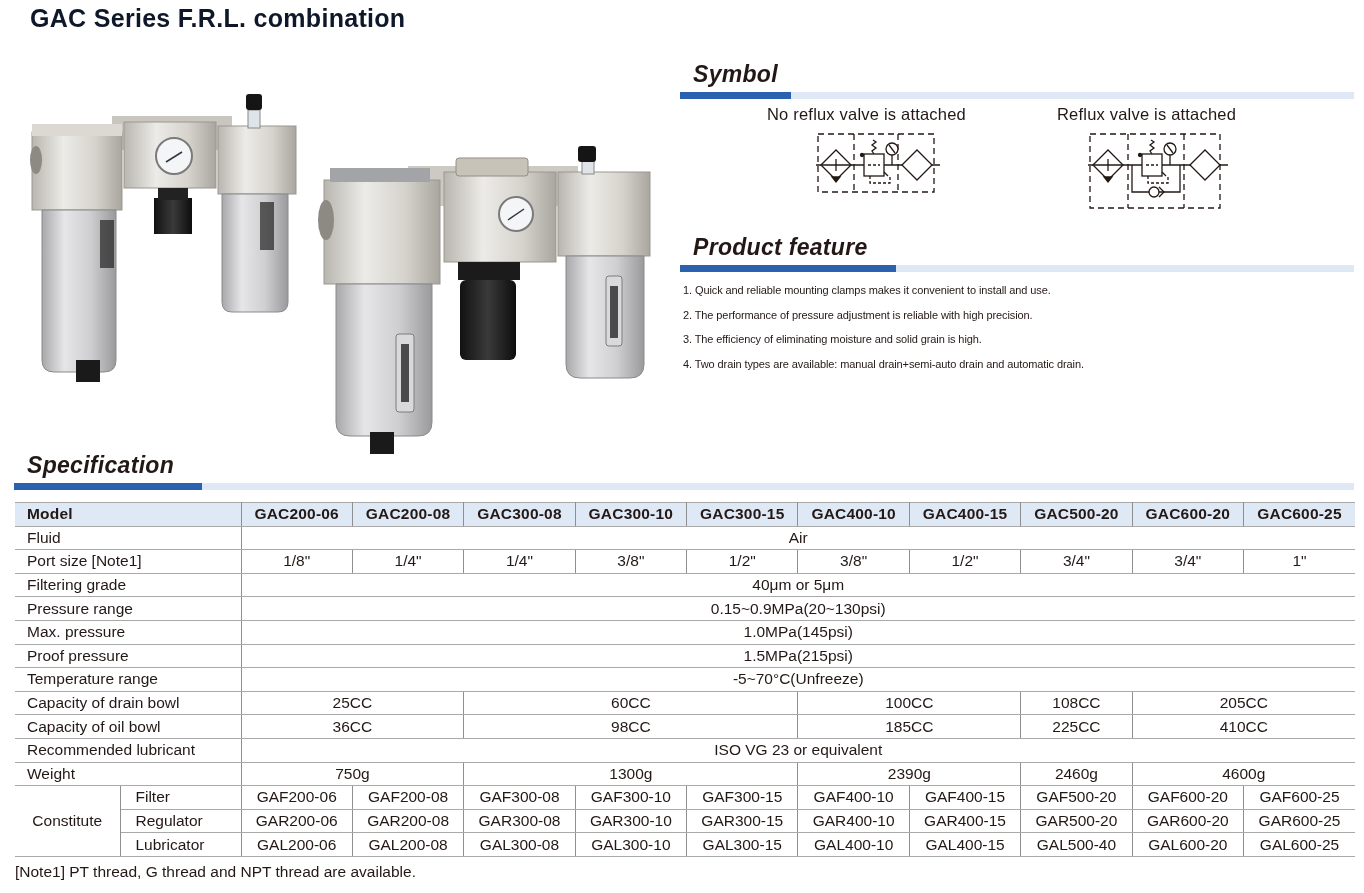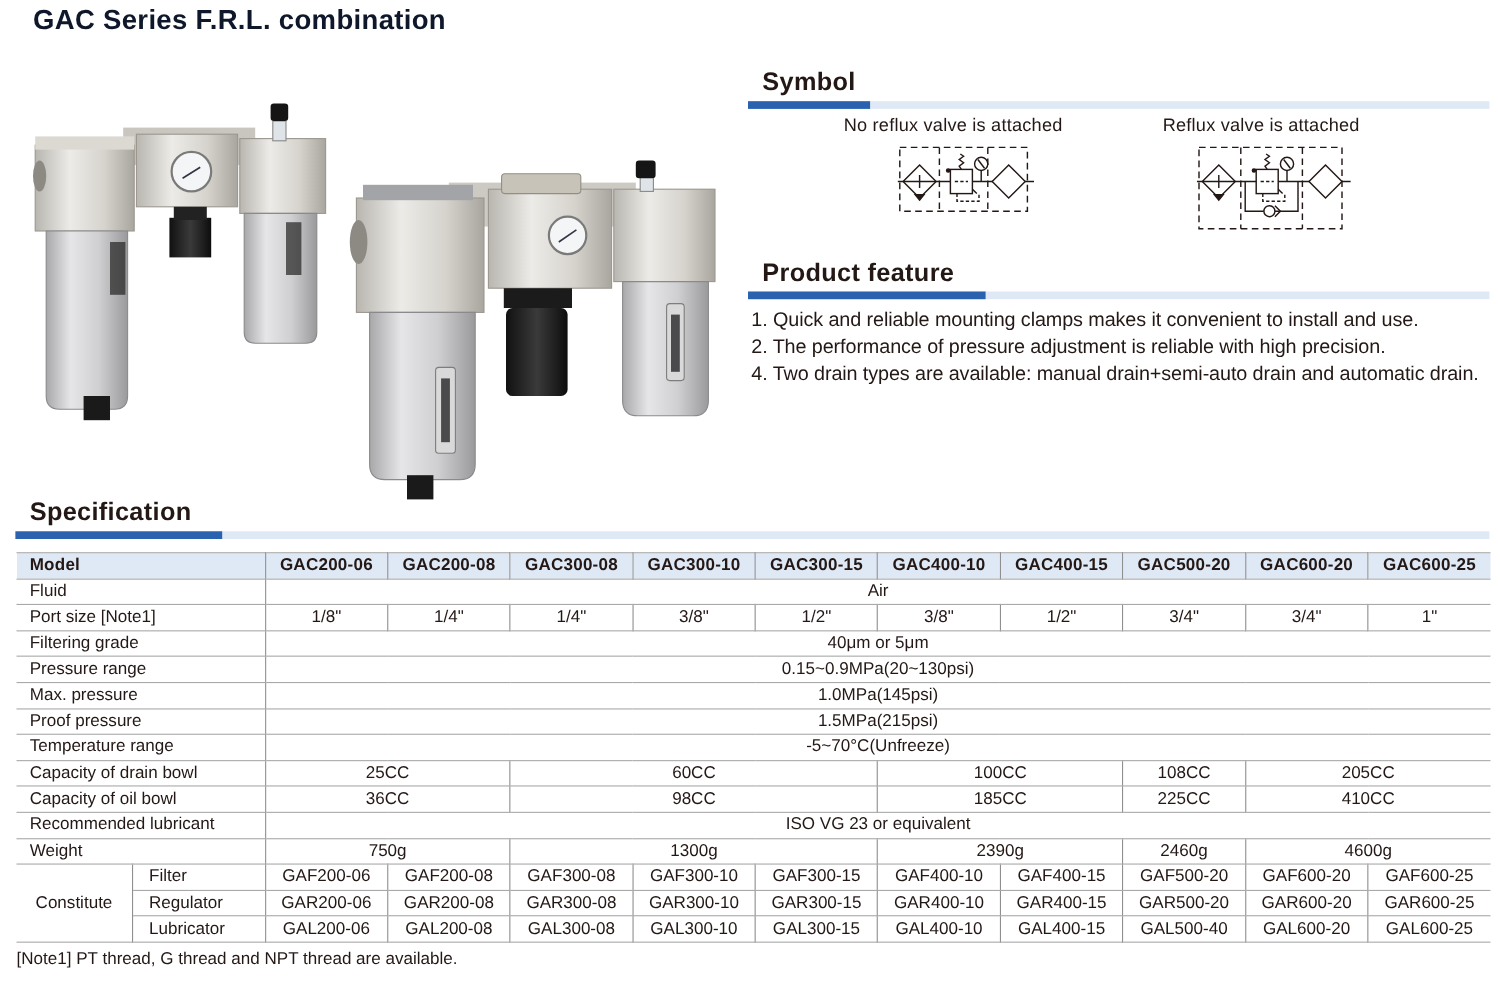--- a/index.html
+++ b/index.html
@@ -12,41 +12,41 @@
       color: #0f172a;
     }
 
     
     .photo { position: absolute; left: 20px; top: 80px; width: 640px; height: 380px; }
 
     
     .section-head { position: absolute; }
     .section-head .label {
       font-size: 23px; font-weight: bold; color: #231815; letter-spacing: 0.3px;
-      padding-left: 13px; line-height: 28px;
+      padding-left: 13px; line-height: 28px; font-style: italic;
     }
     .section-head .bar { position: relative; height: 7px; background: #dfe9f6; margin-top: 4px; }
     .section-head .bar .accent { position: absolute; left: 0; top: 0; height: 7px; background: #2a62b0; }
 
     .symbol-head { left: 680px; top: 60px; width: 674px; }
     .symbol-head .accent { width: 111px; }
     .feature-head { left: 680px; top: 233px; width: 674px; }
     .feature-head .accent { width: 216px; }
     .spec-head { left: 14px; top: 451px; width: 1340px; }
     .spec-head .accent { width: 188px; }
 
     .symbol-caption { position: absolute; font-size: 16.5px; color: #231815; letter-spacing: 0.2px; }
     .cap-left { left: 767px; top: 105px; }
     .cap-right { left: 1057px; top: 105px; }
     .symbol-svg { position: absolute; }
     .sym-left { left: 816px; top: 132px; }
     .sym-right { left: 1088px; top: 132px; }
 
     .features { position: absolute; left: 683px; top: 278px; list-style: none; }
-    .features li { font-size: 18px; line-height: 24.6px; color: #231815; letter-spacing: -0.1px; }
+    .features li { font-size: 11px; line-height: 24.6px; color: #231815; letter-spacing: -0.1px; }
 
     
     .spec-table {
       position: absolute; left: 15px; top: 502px; width: 1340px;
       border-collapse: collapse; table-layout: fixed;
       font-size: 15.5px; color: #231815;
     }
     .spec-table td {
       height: 23.6px; line-height: 22px; padding: 0;
       border-top: 1.5px solid #a9a9a9; border-bottom: 1.5px solid #a9a9a9;
@@ -193,20 +193,21 @@
 
 <div class="section-head feature-head">
   <div class="label">Product feature</div>
   <div class="bar">
       <div class="accent"></div>
     </div>
 </div>
 <ul class="features">
   <li>1. Quick and reliable mounting clamps makes it convenient to install and use.</li>
   <li>2. The performance of pressure adjustment is reliable with high precision.</li>
+  <li>3. The efficiency of eliminating moisture and solid grain is high.</li>
   <li>4. Two drain types are available: manual drain+semi-auto drain and automatic drain.</li>
 </ul>
 
 <div class="section-head spec-head">
   <div class="label">Specification</div>
   <div class="bar">
       <div class="accent"></div>
     </div>
 </div>
 

